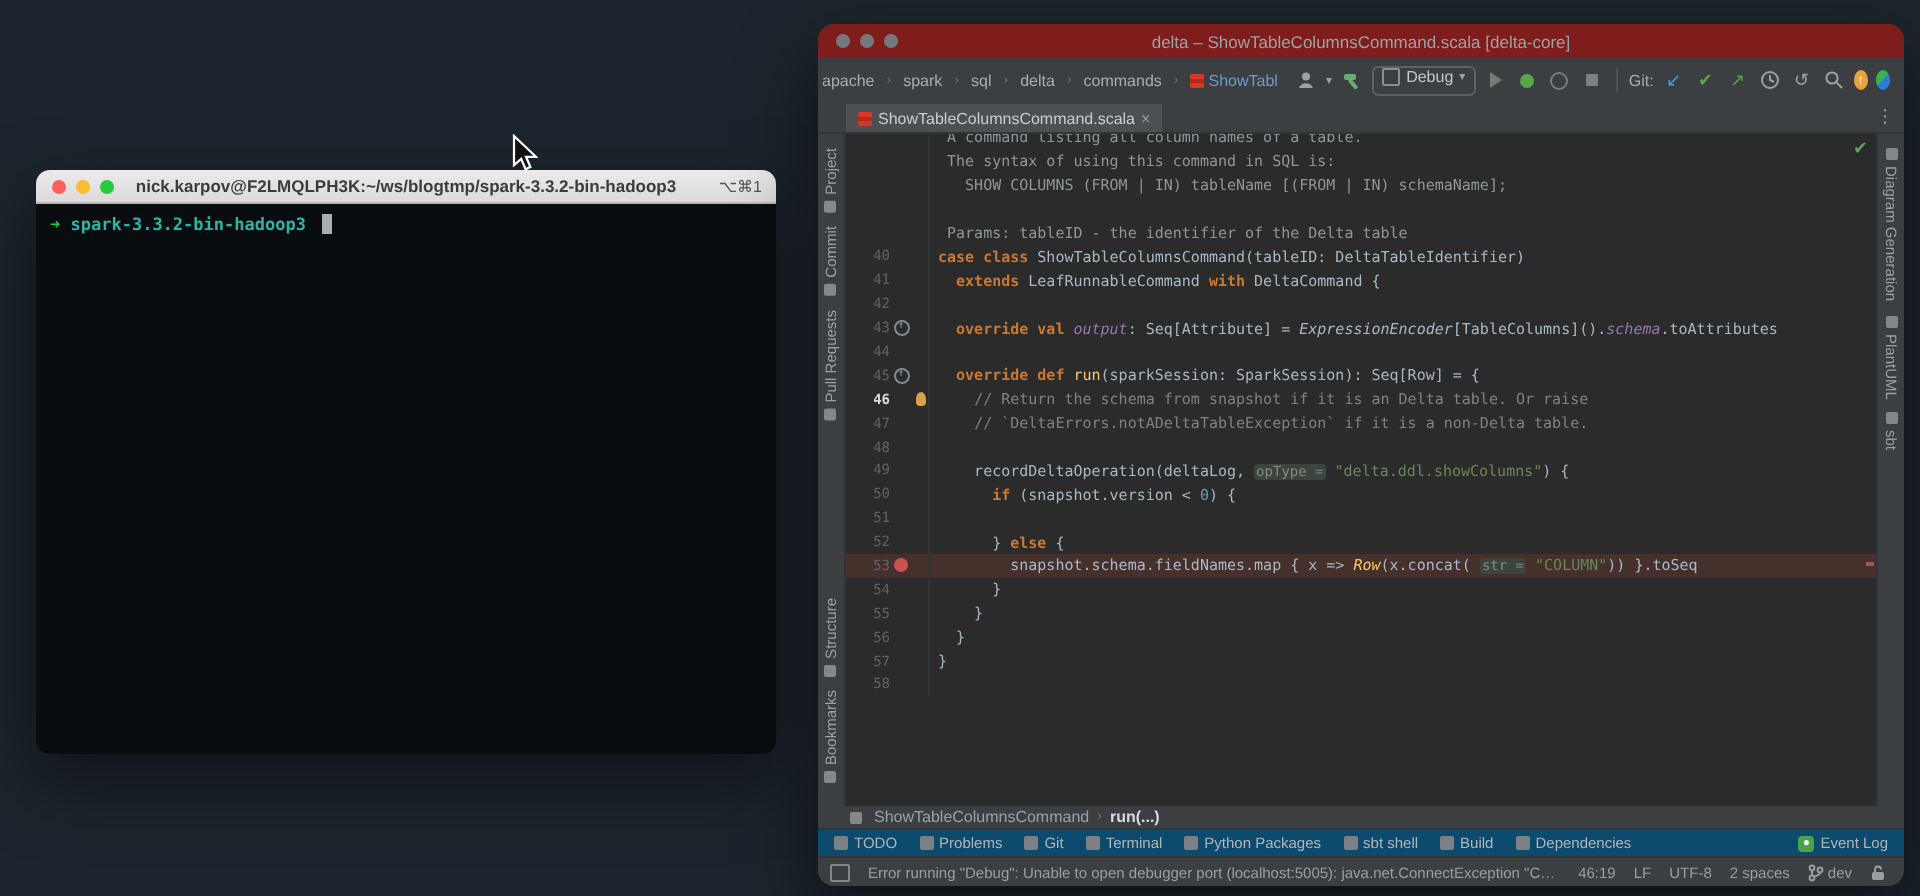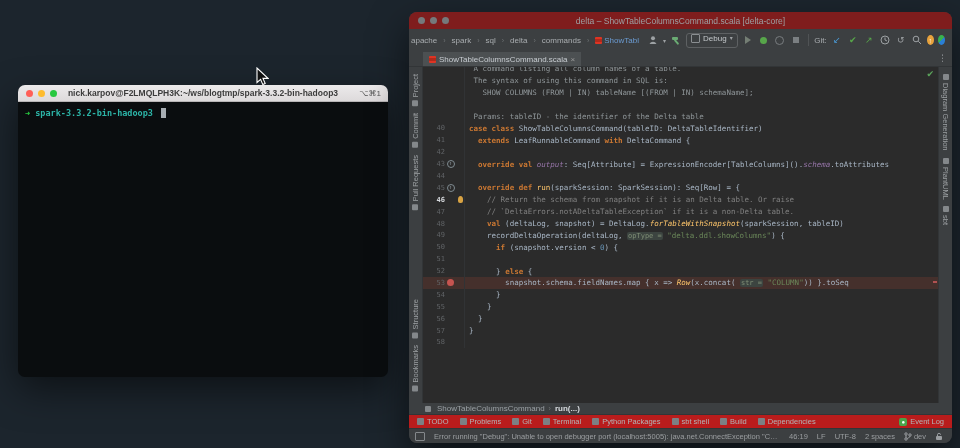--- a/index.html
+++ b/index.html
@@ -74,31 +74,31 @@
   .bp-dot{width:7px;height:7px;border-radius:50%;background:#c75450;}
   .bulb{width:5px;height:7px;background:#d9a343;border-radius:50% 50% 2px 2px;}
   .tok-k{color:#cc7832;font-weight:bold;}
   .tok-d{color:#a9b7c6;}
   .tok-s{color:#6a8759;}
   .tok-c{color:#808080;}
   .tok-doc{color:#8f9699;margin-top:28px;}
   .tok-f{color:#9876aa;font-style:italic;}
   .tok-m{color:#ffc66b;}
   .tok-mi{color:#ffc66b;font-style:italic;}
-  .tok-ti{color:#a9b7c6;}
+  .tok-ti{color:#a9b7c6;font-style:italic;}
   .tok-n{color:#6897bb;}
   .tok-h{color:#7f8e75;background:#3c4440;border-radius:2px;padding:0 1px;font-size:7px;}
   .inspect-ok{position:absolute;top:2px;right:4px;color:#5ba35b;font-size:9px;}
   .stripe-err{position:absolute;right:1px;width:4px;height:2px;background:#b05151;}
 
   .ide-bread{height:11px;display:flex;align-items:center;gap:4px;padding-left:16px;font-size:8px;color:#9aa0a4;flex:none;background:#3c3f41;}
   .bread-run{color:#d8dce0;font-weight:bold;}
   .bread-ic{width:6px;height:6px;background:#84888b;border-radius:1px;margin-right:2px;}
 
-  .ide-toolbtns{height:13px;border-top:1px solid #323537;display:flex;align-items:center;gap:11px;padding:0 8px;font-size:7.5px;color:#b2b5b7;flex:none;background:#b91c1c;}
+  .ide-toolbtns{height:13px;border-top:1px solid #323537;display:flex;align-items:center;gap:11px;padding:0 8px;font-size:7.5px;color:#b2b5b7;flex:none;background:#0c4a6e;}
   .twb{display:flex;align-items:center;gap:3px;}
   .twb-ic{width:7px;height:7px;background:#7c8084;border-radius:1px;flex:none;}
   .twb-spacer{flex:1;}
   .ic-eventlog{width:8px;height:8px;border-radius:2px;background:#4aa34a;display:flex;align-items:center;justify-content:center;color:#fff;font-size:6px;}
 
   .ide-status{height:14px;border-top:1px solid #323537;display:flex;align-items:center;gap:9px;padding:0 9px 0 6px;font-size:7.5px;color:#9b9ea1;flex:none;background:#3c3f41;border-radius:0 0 8px 8px;white-space:nowrap;}
   .status-msg{overflow:hidden;text-overflow:ellipsis;flex:1;min-width:0;}
   .status-ic{width:8px;height:7px;border:1px solid #84888b;border-radius:1px;flex:none;}
   .branch-wrap{display:flex;align-items:center;gap:2px;}
 
@@ -252,21 +252,21 @@
           <div class="line"><span class="num"></span><span class="gico"></span><span class="fold"></span><span class="codeseg"></span></div>
           <div class="line"><span class="num"></span><span class="gico"></span><span class="fold"></span><span class="codeseg"><span class="tok-doc"> Params: tableID - the identifier of the Delta table</span></span></div>
           <div class="line"><span class="num">40</span><span class="gico"></span><span class="fold"></span><span class="codeseg"><span class="tok-k">case class</span><span class="tok-d"> ShowTableColumnsCommand(tableID: DeltaTableIdentifier)</span></span></div>
           <div class="line"><span class="num">41</span><span class="gico"></span><span class="fold"></span><span class="codeseg"><span class="tok-d">  </span><span class="tok-k">extends</span><span class="tok-d"> LeafRunnableCommand </span><span class="tok-k">with</span><span class="tok-d"> DeltaCommand {</span></span></div>
           <div class="line"><span class="num">42</span><span class="gico"></span><span class="fold"></span><span class="codeseg"></span></div>
           <div class="line"><span class="num">43</span><span class="gico"><span class="ovr">↑</span></span><span class="fold"></span><span class="codeseg"><span class="tok-d">  </span><span class="tok-k">override val</span><span class="tok-d"> </span><span class="tok-f">output</span><span class="tok-d">: Seq[Attribute] = </span><span class="tok-ti">ExpressionEncoder</span><span class="tok-d">[TableColumns]().</span><span class="tok-f">schema</span><span class="tok-d">.toAttributes</span></span></div>
           <div class="line"><span class="num">44</span><span class="gico"></span><span class="fold"></span><span class="codeseg"></span></div>
           <div class="line"><span class="num">45</span><span class="gico"><span class="ovr">↑</span></span><span class="fold"></span><span class="codeseg"><span class="tok-d">  </span><span class="tok-k">override def</span><span class="tok-d"> </span><span class="tok-m">run</span><span class="tok-d">(sparkSession: SparkSession): Seq[Row] = {</span></span></div>
           <div class="line caret-line"><span class="num">46</span><span class="gico"></span><span class="fold"><span class="bulb"></span></span><span class="codeseg"><span class="tok-d">    </span><span class="tok-c">// Return the schema from snapshot if it is an Delta table. Or raise</span></span></div>
           <div class="line"><span class="num">47</span><span class="gico"></span><span class="fold"></span><span class="codeseg"><span class="tok-d">    </span><span class="tok-c">// `DeltaErrors.notADeltaTableException` if it is a non-Delta table.</span></span></div>
-          <div class="line"><span class="num">48</span><span class="gico"></span><span class="fold"></span><span class="codeseg"><span class="tok-d">    </span><span class="tok-k">val</span><span class="tok-d"> (deltaLog, snapshot) = DeltaLog.</span><span class="tok-mi">forTableWithSnapshot</span><span class="tok-d">(sparkSession, tableID)</span></span></div>
+          <div class="line"><span class="num">48</span><span class="gico"></span><span class="fold"></span></div>
           <div class="line"><span class="num">49</span><span class="gico"></span><span class="fold"></span><span class="codeseg"><span class="tok-d">    recordDeltaOperation(deltaLog, </span><span class="tok-h">opType =</span><span class="tok-d"> </span><span class="tok-s">"delta.ddl.showColumns"</span><span class="tok-d">) {</span></span></div>
           <div class="line"><span class="num">50</span><span class="gico"></span><span class="fold"></span><span class="codeseg"><span class="tok-d">      </span><span class="tok-k">if</span><span class="tok-d"> (snapshot.version &lt; </span><span class="tok-n">0</span><span class="tok-d">) {</span></span></div>
           <div class="line"><span class="num">51</span><span class="gico"></span><span class="fold"></span></div>
           <div class="line"><span class="num">52</span><span class="gico"></span><span class="fold"></span><span class="codeseg"><span class="tok-d">      } </span><span class="tok-k">else</span><span class="tok-d"> {</span></span></div>
           <div class="line bp-line"><span class="num">53</span><span class="gico"><span class="bp-dot"></span></span><span class="fold"></span><span class="codeseg"><span class="tok-d">        snapshot.schema.fieldNames.map { x =&gt; </span><span class="tok-mi">Row</span><span class="tok-d">(x.concat( </span><span class="tok-h">str =</span><span class="tok-d"> </span><span class="tok-s">"COLUMN"</span><span class="tok-d">)) }.toSeq</span></span></div>
           <div class="line"><span class="num">54</span><span class="gico"></span><span class="fold"></span><span class="codeseg"><span class="tok-d">      }</span></span></div>
           <div class="line"><span class="num">55</span><span class="gico"></span><span class="fold"></span><span class="codeseg"><span class="tok-d">    }</span></span></div>
           <div class="line"><span class="num">56</span><span class="gico"></span><span class="fold"></span><span class="codeseg"><span class="tok-d">  }</span></span></div>
           <div class="line"><span class="num">57</span><span class="gico"></span><span class="fold"></span><span class="codeseg"><span class="tok-d">}</span></span></div>
           <div class="line"><span class="num">58</span><span class="gico"></span><span class="fold"></span><span class="codeseg"></span></div>

